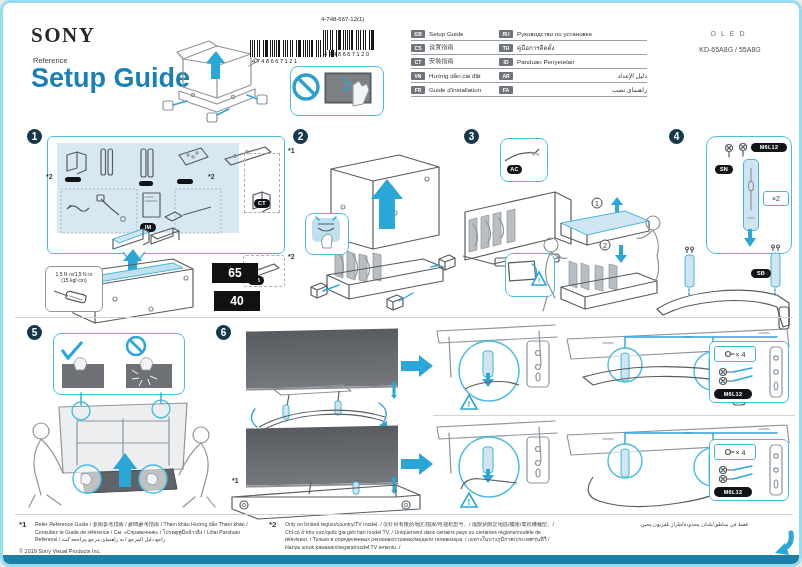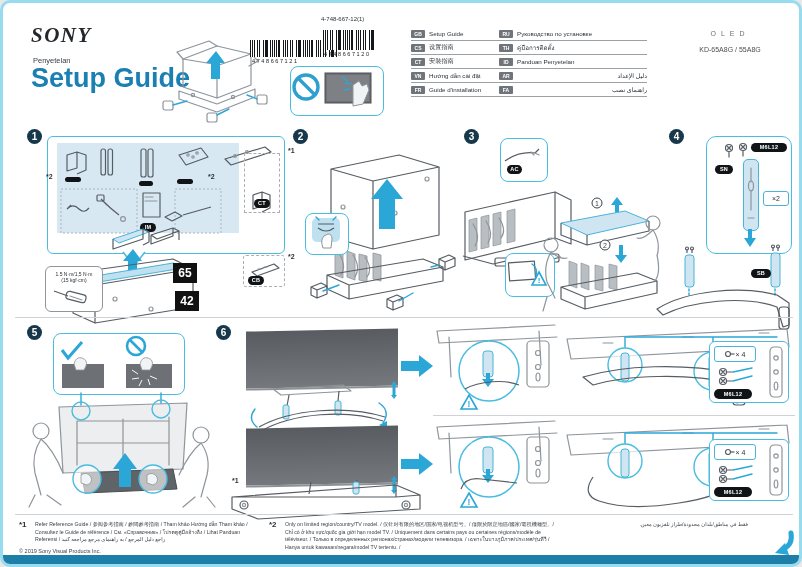--- a/index.html
+++ b/index.html
@@ -8,40 +8,40 @@
   svg{display:block;overflow:visible;}
   .sk{fill:none;stroke:#8e959b;stroke-width:1.2;stroke-linejoin:round;stroke-linecap:round;}
   .skd{fill:none;stroke:#565d63;stroke-width:1.2;stroke-linejoin:round;}
   .cy{fill:none;stroke:#2ba7d7;stroke-width:1.4;stroke-linecap:round;}
   .cyf{fill:#2ba7d7;stroke:none;}
   .bluef{fill:#cfe6f2;stroke:#49b4d8;stroke-width:1;}
   .pill{position:absolute;background:#101417;color:#fff;border-radius:5px;font-weight:bold;text-align:center;line-height:9px;font-size:5.5px;letter-spacing:.3px;}
   .cyanbox{position:absolute;border:1.6px solid #49bce0;border-radius:8px;background:#fff;box-sizing:border-box;}
   .dotted{position:absolute;border:1px dashed #a9afb4;box-sizing:border-box;}
   .stepnum{position:absolute;width:15px;height:15px;border-radius:50%;background:#16384a;color:#fff;font-size:10px;font-weight:bold;display:flex;align-items:center;justify-content:center;}
-  .sizebox{position:absolute;width:24px;height:20px;background:#111;color:#fff;font-weight:bold;font-size:12px;display:flex;align-items:center;justify-content:center;}
+  .sizebox{position:absolute;width:46px;height:20px;background:#111;color:#fff;font-weight:bold;font-size:12px;display:flex;align-items:center;justify-content:center;margin-left:39px;}
   .star{position:absolute;font-size:7px;font-weight:bold;color:#2c3236;}
   .qtybox{position:absolute;border:1.2px solid #49b4d8;border-radius:3px;background:#fff;font-size:7px;color:#2c3236;display:flex;align-items:center;justify-content:center;}
   .divider{position:absolute;height:1px;background:#cfd3d6;}
   .langrow{display:flex;align-items:center;height:13px;border-bottom:.8px solid #9aa0a5;}
   .langtag{width:14px;height:8px;background:#6f747a;color:#fff;font-size:5px;font-weight:bold;display:flex;align-items:center;justify-content:center;border-radius:1px;flex:none;}
   .langlabel{font-size:6.2px;color:#2e3338;margin-left:4px;white-space:nowrap;}
   .langrow.rtl .langlabel{margin-left:0;margin-right:0;flex:1;text-align:right;direction:rtl;}
   .barcode{position:absolute;background:repeating-linear-gradient(90deg,#14181b 0 1px,#fff 1px 2px,#14181b 2px 3.4px,#fff 3.4px 4.2px,#14181b 4.2px 4.8px,#fff 4.8px 6.6px);}
   .bdigits{position:absolute;font-size:5.5px;letter-spacing:1.6px;color:#222;white-space:nowrap;}
   .fnote{position:absolute;font-size:5.2px;line-height:1.45;color:#3a3f44;}
   .tvfront{position:absolute;background:linear-gradient(180deg,#585c60,#6e7轮378 60%,#75797d);background:linear-gradient(180deg,#585c60,#75797d);transform:skewY(-1.2deg);border-bottom:2px solid #8d9195;}
 </style>
 </head>
 <body>
 
 <div class="page">
 
-  <div class="abs" style="left:28px;top:20px;font-family:'Liberation Serif',serif;font-weight:bold;font-size:21px;letter-spacing:1.5px;color:#24282c;font-style:italic;">SONY</div>
-  <div class="abs" style="left:30px;top:53px;font-size:7.5px;color:#3a3f44;">Penyetelan</div>
+  <div class="abs" style="left:28px;top:20px;font-family:'Liberation Serif',serif;font-weight:bold;font-size:21px;letter-spacing:1.5px;color:#24282c;">SONY</div>
+  <div class="abs" style="left:30px;top:53px;font-size:7.5px;color:#3a3f44;">Reference</div>
   <div class="abs" style="left:28px;top:60px;font-size:27px;font-weight:600;color:#1a80b3;">Setup Guide</div>
 
   <svg class="abs" style="left:156px;top:22px;" width="112" height="98" viewBox="0 0 112 98">
     <path class="sk" d="M24 34 L58 21 L92 29 L60 40 Z"></path>
     <path class="sk" d="M24 34 L18 27 L50 16 L58 21"></path>
     <path class="sk" d="M92 29 L99 36 L90 41"></path>
     <path class="sk" d="M24 34 L24 62 L58 73 L58 40"></path>
     <path class="sk" d="M58 73 L92 60 L92 29"></path>
     <polygon class="cyf" points="57,26 66,38 61,38 61,54 52,54 52,38 47,38"></polygon>
     <path class="sk" d="M20 66 L58 79 L96 64 L96 72 L58 87 L20 74 Z"></path>
@@ -193,21 +193,21 @@
     <path class="skd" d="M18 52 L118 38 L138 48 L40 64 Z"></path>
     <path d="M34 56 L118 42 L128 47 L44 61 Z" fill="#bfe0ef" stroke="#49b4d8" stroke-width="1"></path>
     <path class="skd" d="M18 52 L18 92 L40 102 L40 64"></path>
     <path class="skd" d="M40 102 L138 86 L138 48"></path>
     <circle class="sk" cx="60" cy="78" r="2"></circle>
       <circle class="sk" cx="96" cy="88" r="2"></circle>
     <circle class="sk" cx="131" cy="57" r="2"></circle>
   </svg>
 
   <div class="sizebox" style="left:170px;top:260px;">65</div>
-  <div class="sizebox" style="left:172px;top:288px;">42</div>
+  <div class="sizebox" style="left:172px;top:288px;">40</div>
 
   <div class="abs" style="left:42px;top:263px;width:58px;height:46px;border:1px solid #8e959b;border-radius:6px;background:#fff;box-sizing:border-box;text-align:center;">
     <div style="font-size:5px;color:#2c3236;margin-top:4px;">1.5 N·m/1,5 N·m</div>
     <div style="font-size:5px;color:#2c3236;">(15 kgf·cm)</div>
     <svg width="52" height="20" viewBox="0 0 52 20" style="margin:2px auto 0;">
       <path class="skd" d="M6 6 l14 5"></path>
         <rect class="skd" x="18" y="8" width="20" height="8" rx="3" transform="rotate(14 28 12)"></rect>
         <path class="sk" d="M22 11 l12 4"></path>
     </svg>
   </div>

